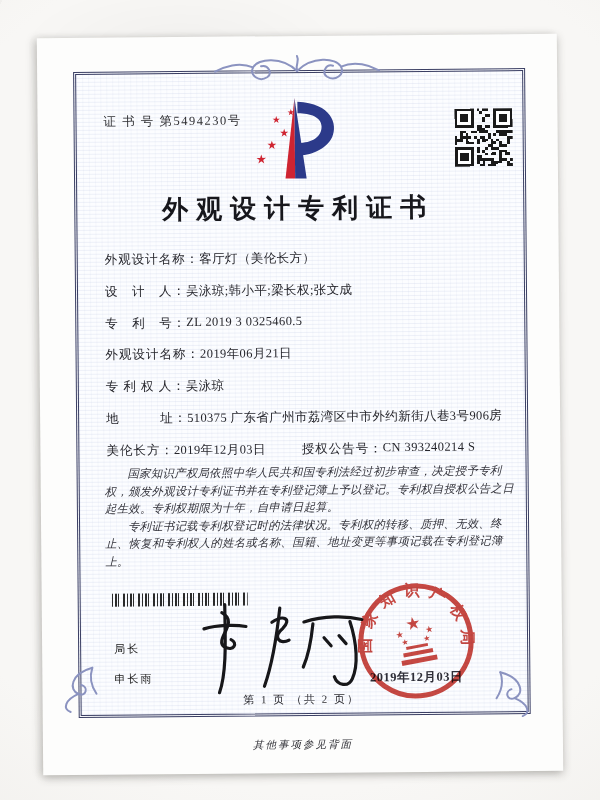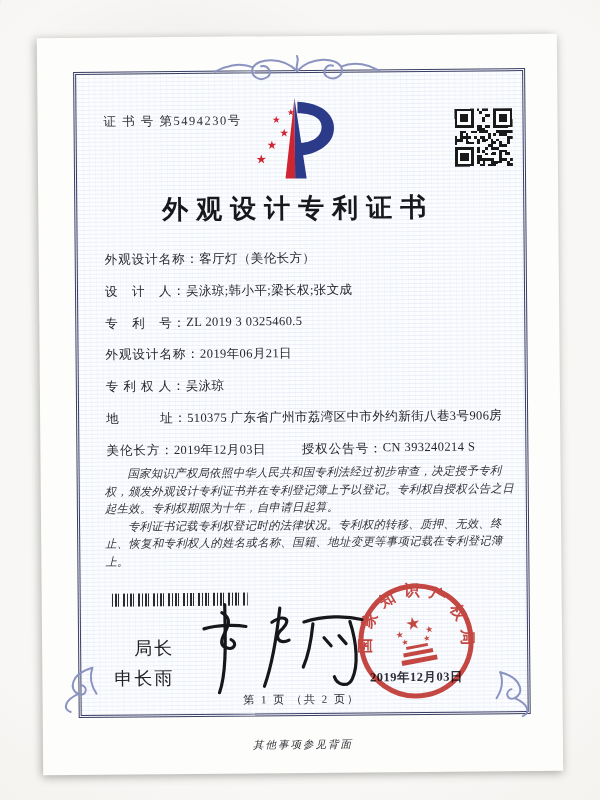--- a/index.html
+++ b/index.html
@@ -53,21 +53,21 @@
   .paras{
     position:absolute;left:64px;top:428px;width:410px;
     font-size:11.4px;line-height:17.6px;color:#34343c;font-style:italic;
   }
   .paras p{margin:0;text-indent:2em;letter-spacing:.3px;}
   .barcode{
     position:absolute;left:70px;top:556px;width:136px;height:13px;
     background:
       repeating-linear-gradient(90deg,#2b2b2b 0 1px,transparent 1px 3px,#2b2b2b 3px 5px,transparent 5px 6px,#2b2b2b 6px 7px,transparent 7px 11px,#2b2b2b 11px 13px,transparent 13px 15px);
   }
-  .signer{position:absolute;left:72px;top:596px;font-size:18px;color:#222;line-height:30px;letter-spacing:2px;text-align:right;}
+  .signer{position:absolute;left:72px;top:596px;font-size:11px;color:#222;line-height:30px;letter-spacing:2px;}
   .signature{position:absolute;left:150px;top:560px;width:180px;height:105px;}
   .signature path{stroke:#17171a;fill:none;stroke-width:3.2;stroke-linecap:round;stroke-linejoin:round;}
   .seal{position:absolute;left:314px;top:546px;width:120px;height:120px;
         transform:rotate(-10deg);opacity:.9;mix-blend-mode:multiply;}
   .seal-date{position:absolute;left:312px;top:634px;width:124px;text-align:center;
              font-size:12.5px;font-weight:600;color:#2e2e38;letter-spacing:.5px;}
   .page-note{position:absolute;left:36px;top:656px;width:446px;text-align:center;
              font-size:11px;letter-spacing:2px;color:#2c2c32;}
   .back-note{position:absolute;left:0;top:702px;width:100%;text-align:center;
              font-size:10.5px;letter-spacing:2px;color:#303036;font-style:italic;}

